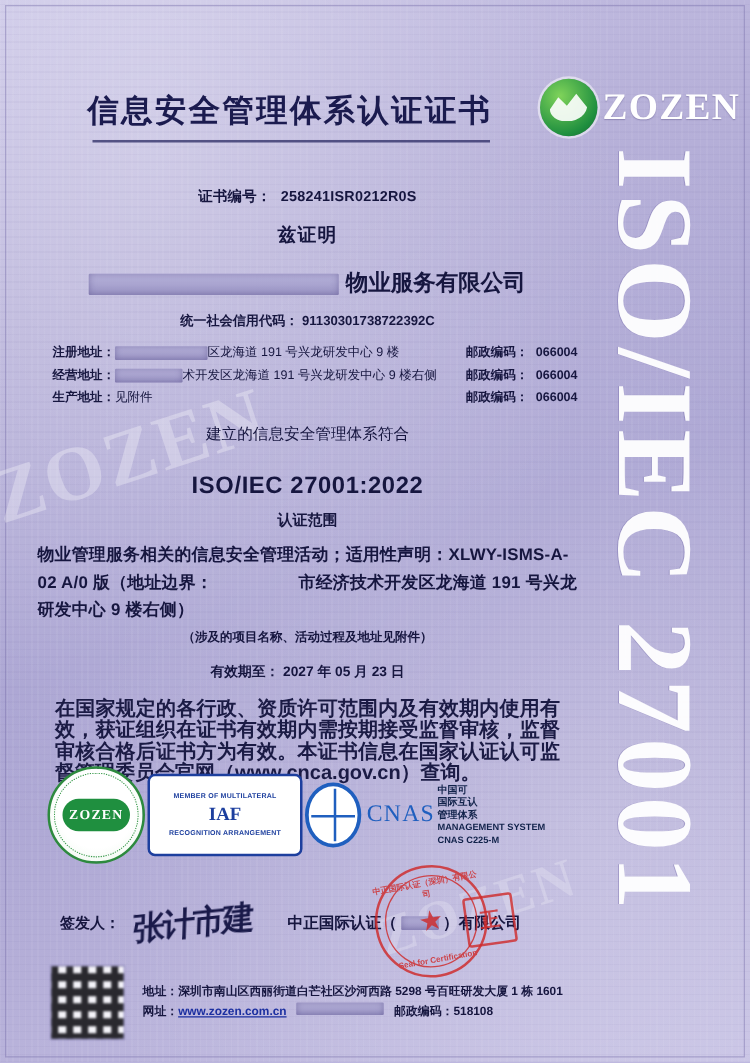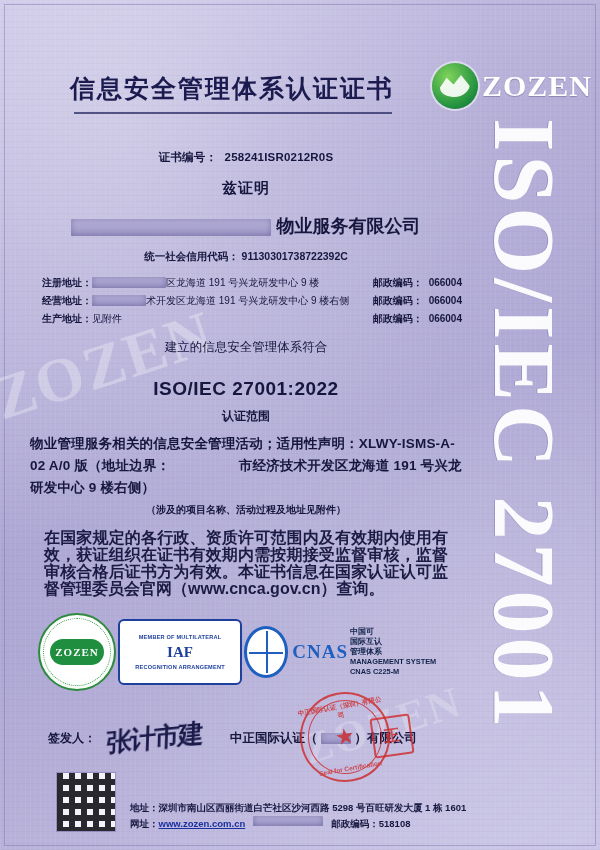--- a/index.html
+++ b/index.html
@@ -205,21 +205,21 @@
   }
   .cnas .globe:before{
     content:"";position:absolute;left:50%;top:2px;bottom:2px;width:0;
     border-left:2px solid #1f5fbf;
   }
   .cnas .globe:after{
     content:"";position:absolute;left:2px;right:2px;top:50%;height:0;
     border-top:2px solid #1f5fbf;
   }
   .cnas .word{
-    font-size:19px;font-weight:700;color:#1f5fbf;
+    font-size:19px;font-weight:400;color:#1f5fbf;
     font-family:"Liberation Serif",serif;letter-spacing:1px;
   }
   .cnas-txt{
     width:108px;font-size:7.4px;line-height:10px;color:#11224a;font-weight:700;
   }
   .cnas-txt .cn{font-size:8px;}
 
   
   .sig-row{
     position:absolute;left:48px;top:712px;width:420px;height:52px;
@@ -258,22 +258,22 @@
   .red-chop{
     position:absolute;left:372px;top:716px;width:36px;height:36px;
     border:2px solid #cf2a2a;border-radius:3px;color:#cf2a2a;
     transform:rotate(-8deg);opacity:.8;
     display:flex;align-items:center;justify-content:center;
     font-size:16px;font-weight:700;
   }
 
   
   .footer{
-    position:absolute;left:56px;bottom:18px;width:438px;
-    display:flex;align-items:flex-end;gap:14px;
+    position:absolute;left:40px;bottom:18px;width:438px;
+    display:flex;align-items:center;gap:14px;
   }
   .qr{
     width:58px;height:58px;background:#fff;border:1px solid #8f89bd;
     position:relative;flex:0 0 auto;filter:blur(0.7px);
     background-image:
       linear-gradient(90deg,#111 0 6px,transparent 6px 12px),
       linear-gradient(0deg,#111 0 6px,transparent 6px 12px);
     background-size:12px 12px;
     opacity:.85;
   }
@@ -347,20 +347,24 @@
       <span class="zip">066004</span>
     </div>
 
     <div class="estab">建立的信息安全管理体系符合</div>
     <div class="standard">ISO/IEC 27001:2022</div>
     <div class="scope-label">认证范围</div>
     <div class="scope-text">物业管理服务相关的信息安全管理活动；适用性声明：XLWY-ISMS-A-02 A/0 版（地址边界：　　　　　市经济技术开发区龙海道 191 号兴龙研发中心 9 楼右侧）</div>
     <div class="scope-note">（涉及的项目名称、活动过程及地址见附件）</div>
 
     <div class="dates">
+      <div>
+        <span>有效期至：</span>
+        <span>2027 年 05 月 23 日</span>
+      </div>
     </div>
 
     <div class="legal">在国家规定的各行政、资质许可范围内及有效期内使用有效，获证组织在证书有效期内需按期接受监督审核，监督审核合格后证书方为有效。本证书信息在国家认证认可监督管理委员会官网（www.cnca.gov.cn）查询。</div>
   </div>
 
   <div class="marks">
     <div class="mark-seal">
       <div class="ringtxt"></div>
       <div class="inner">ZOZEN</div>
     </div>

